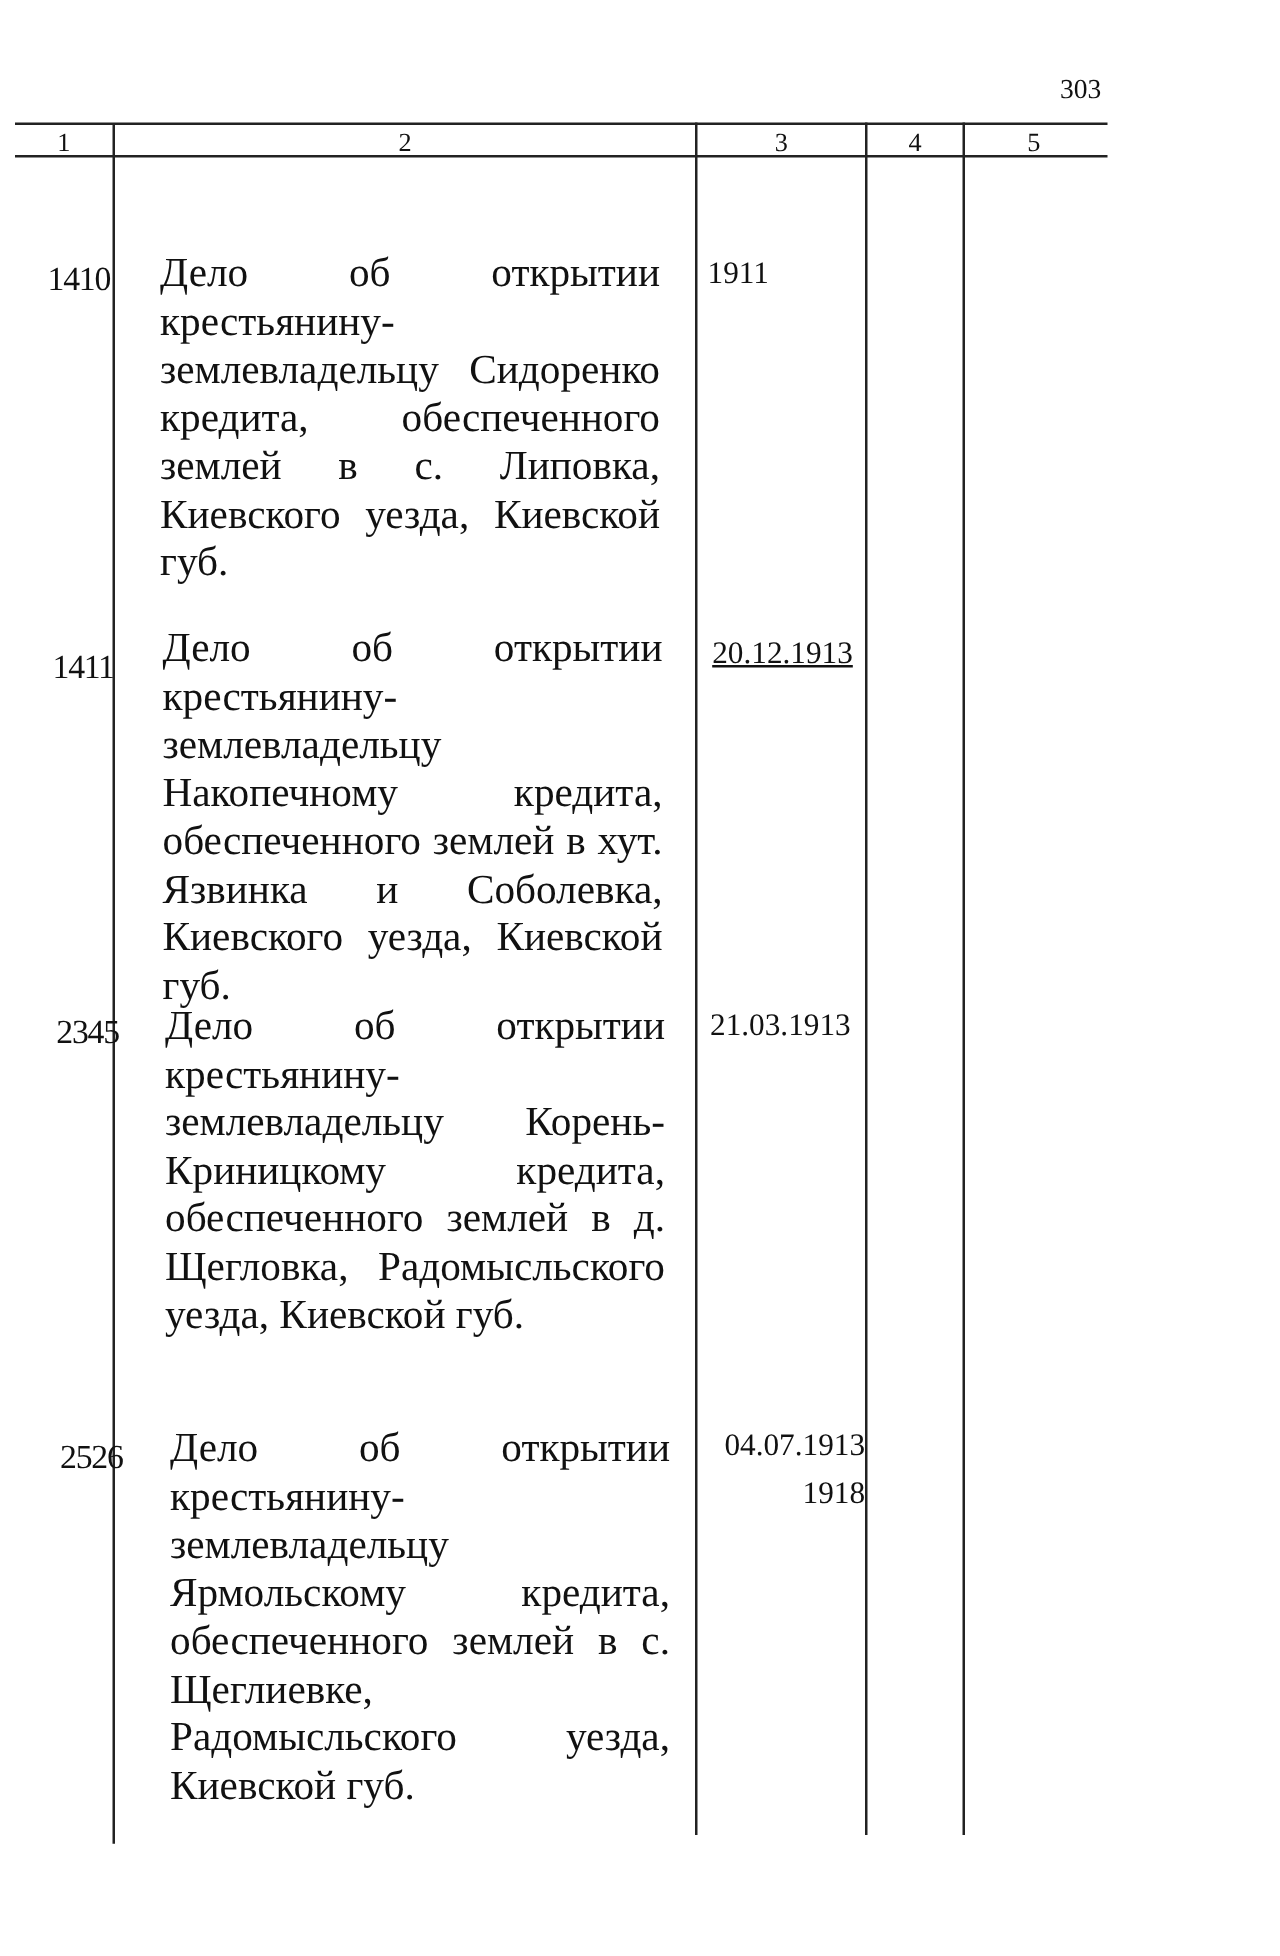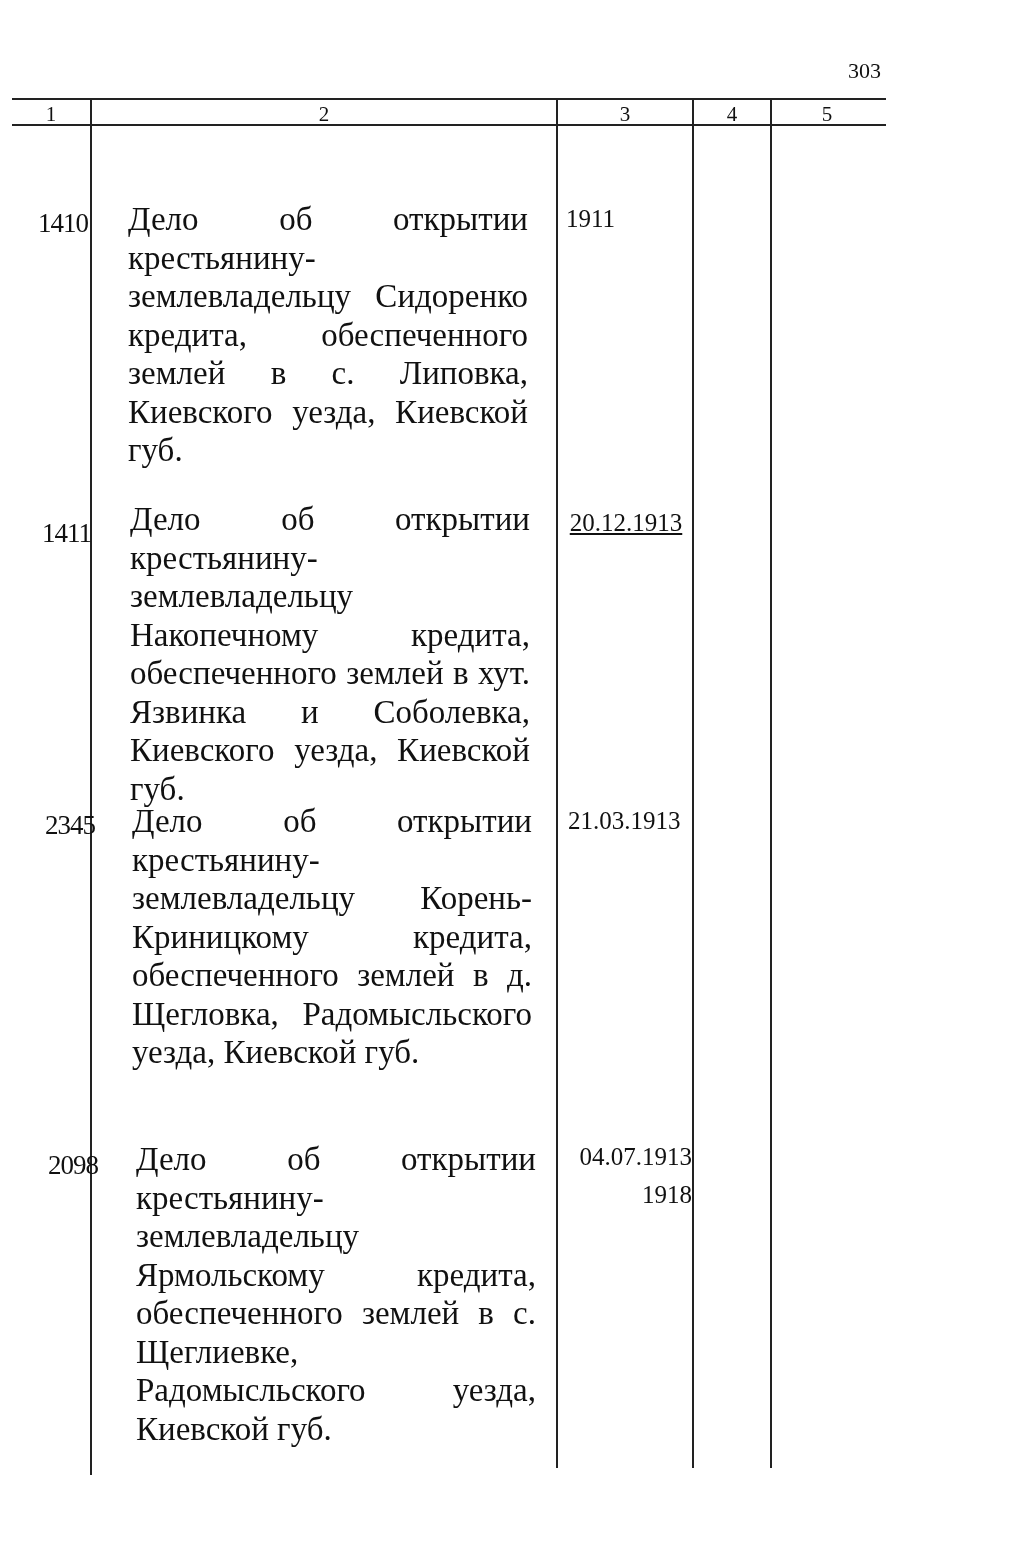--- a/index.html
+++ b/index.html
@@ -56,19 +56,19 @@
 
 <div>
   <div class="rownum" style="left:45px; top:810px;">2345</div>
   <div class="desc" style="left:132px; top:802px;">Дело об открытии крестьянину-землевладельцу Корень-Криницкому кредита, обеспеченного землей в д. Щегловка, Радомысльского уезда, Киевской губ.</div>
   <div class="date" style="left:568px; top:802px; width:120px; text-align:left;">
     <span>21.03.1913</span>
   </div>
 </div>
 
 <div>
-  <div class="rownum" style="left:48px; top:1150px;">2098</div>
+  <div class="rownum" style="left:48px; top:1150px;">2526</div>
   <div class="desc" style="left:136px; top:1140px;">Дело об открытии крестьянину-землевладельцу Ярмольскому кредита, обеспеченного землей в с. Щеглиевке, Радомысльского уезда, Киевской губ.</div>
   <div class="date" style="left:570px; top:1138px; width:122px;">
     <span>04.07.1913</span>
     <span>1918</span>
   </div>
 </div>
 
 </body></html>

